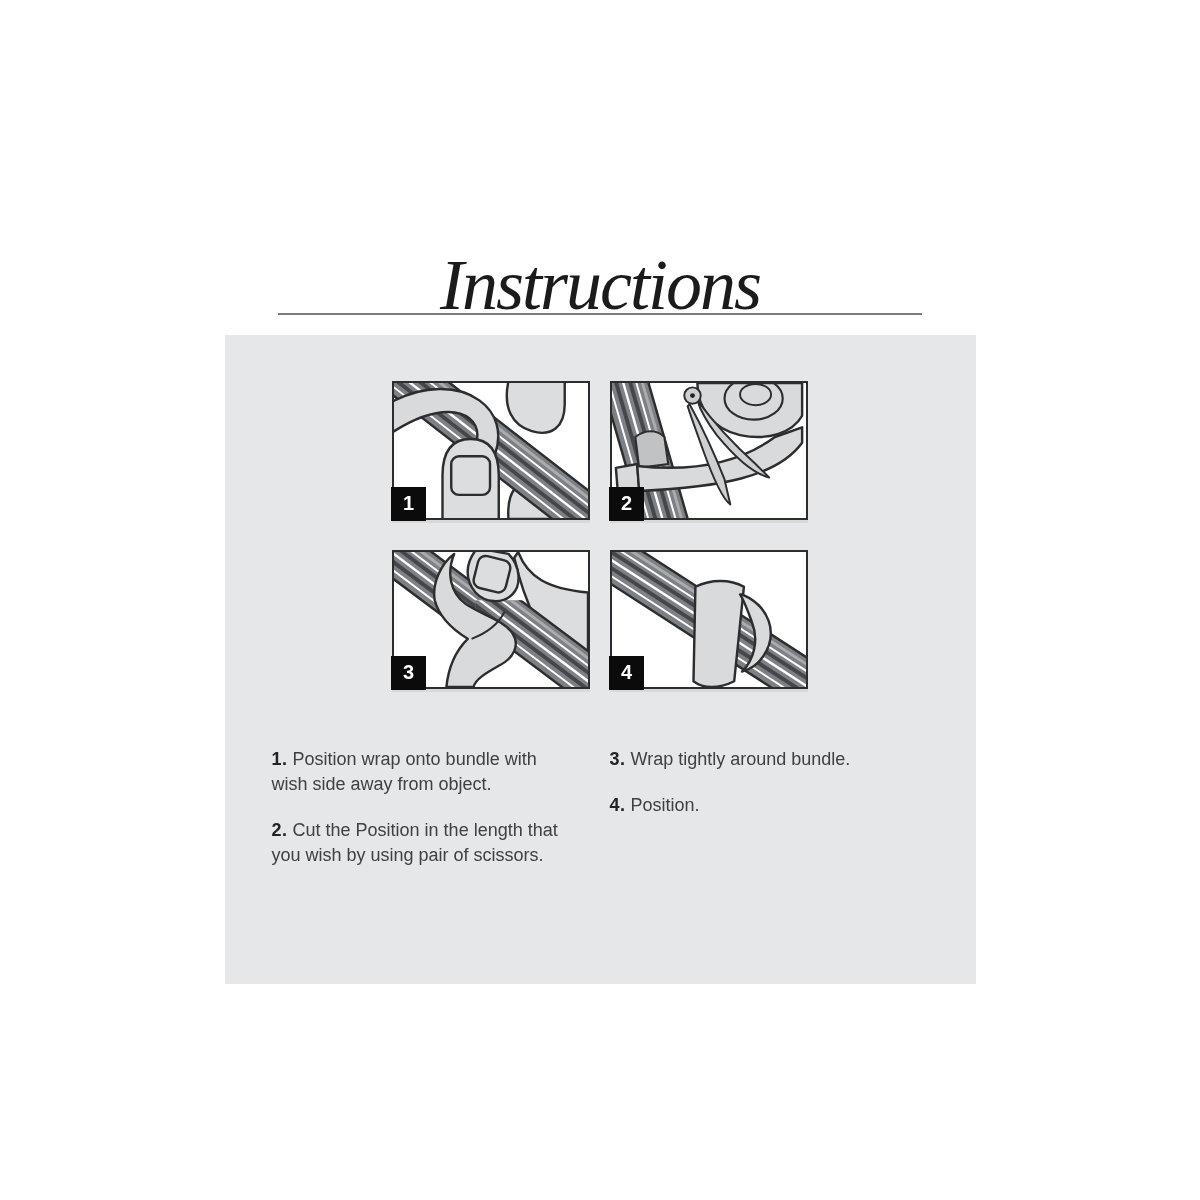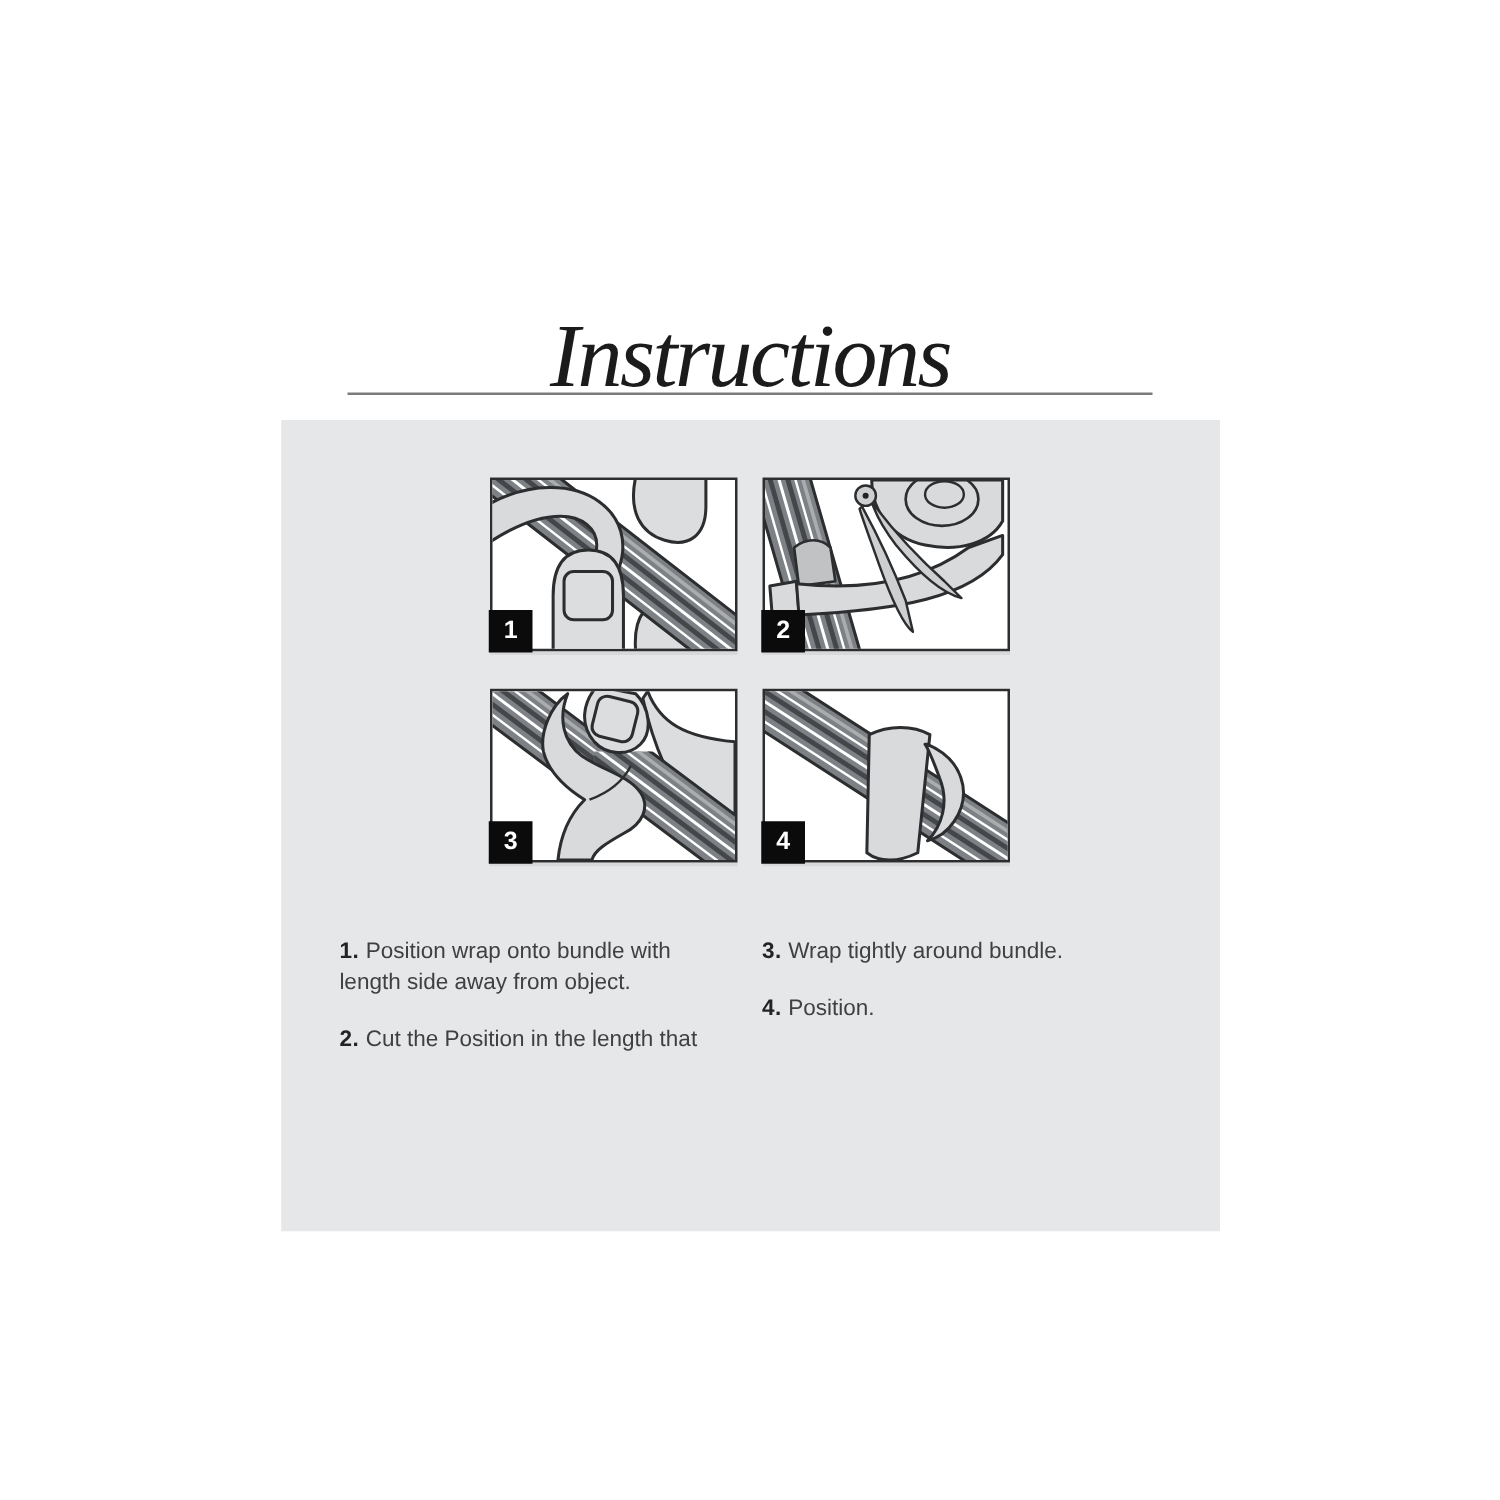--- a/index.html
+++ b/index.html
@@ -151,25 +151,26 @@
       <div class="badge">4</div>
     </figure>
 
   </div>
 
   <div class="steps-text">
     <div class="col-left">
       <p class="step">
         <span class="num">1.</span>
         <span>Position wrap onto bundle with</span>
-        <span class="l2">length side away from object.</span>
+        <span class="l2">wish side away from object.</span>
       </p>
       <p class="step">
         <span class="num">2.</span>
         <span>Cut the Position in the length that</span>
+        <span class="l2">you wish by using pair of scissors.</span>
       </p>
     </div>
     <div class="col-right">
       <p class="step">
         <span class="num">3.</span>
         <span>Wrap tightly around bundle.</span>
       </p>
       <p class="step">
         <span class="num">4.</span>
         <span>Position.</span>

